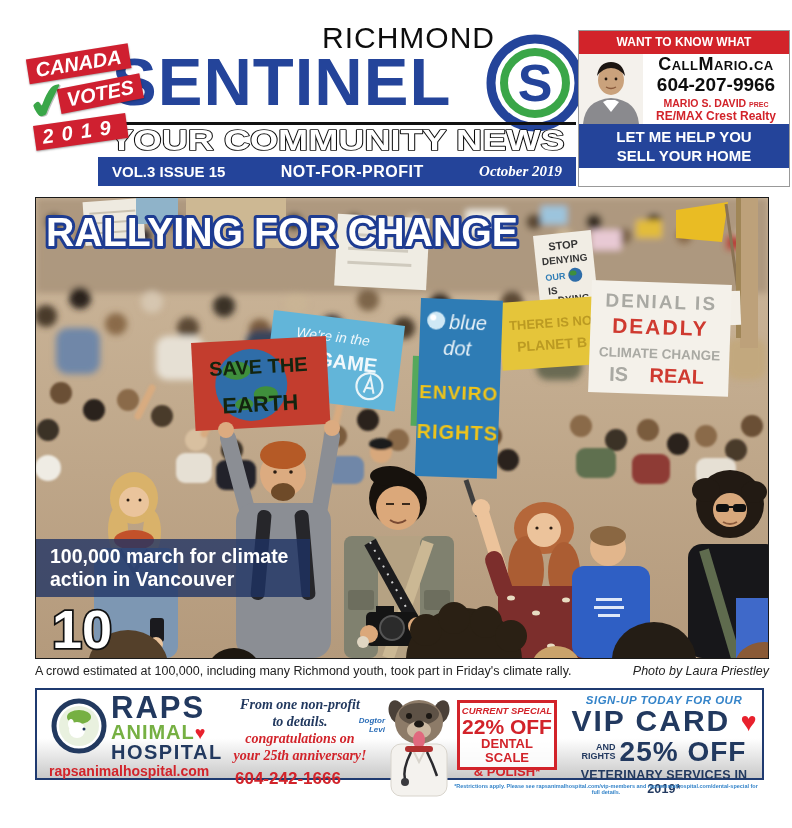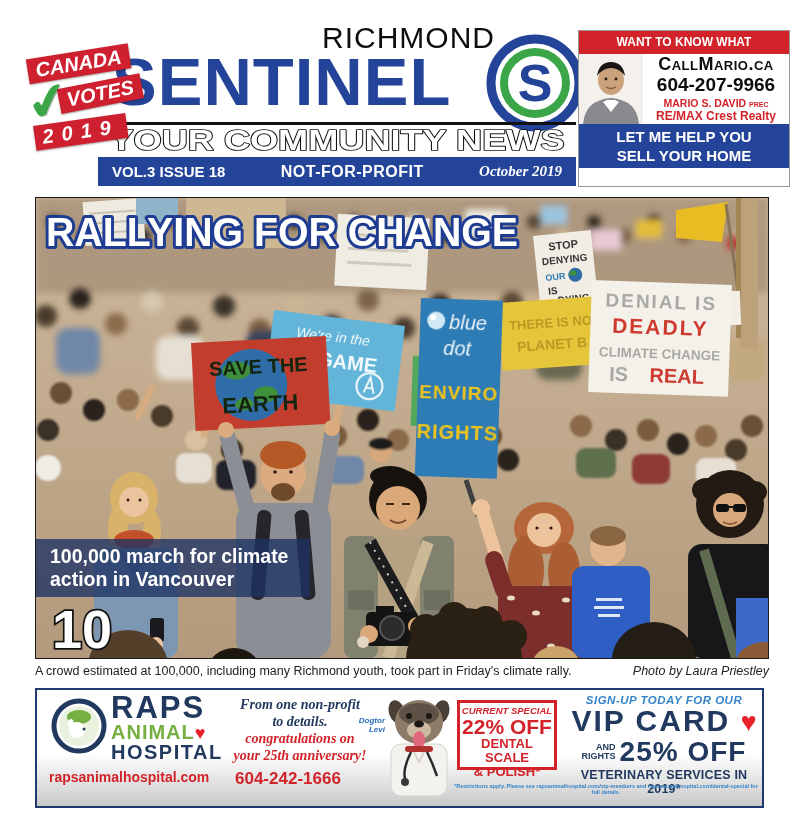--- a/index.html
+++ b/index.html
@@ -43,30 +43,30 @@
   .mario .band-blue{background:#24449a;color:#fff;text-align:center;font-weight:bold;
                     font-size:15px;line-height:19px;padding:3px 8px;}
   
   .photo{position:absolute;left:35px;top:197px;width:734px;height:462px;border:1px solid #1a1a1a;
          box-sizing:border-box;overflow:hidden;}
   .photo-svg text{font-family:"Liberation Sans",sans-serif;}
   .caption-row{position:absolute;left:35px;top:664px;width:734px;display:flex;
                justify-content:space-between;font-size:12.5px;color:#222;}
   .caption-row .credit{font-style:italic;}
   
-  .raps{position:absolute;left:35px;top:688px;width:729px;height:120px;border:2px solid #1f3a70;
+  .raps{position:absolute;left:35px;top:688px;width:729px;height:92px;border:2px solid #1f3a70;
         box-sizing:border-box;background:linear-gradient(#ffffff 55%,#c9c9c9);}
   .raps .inner{position:relative;width:100%;height:100%;}
   .raps-logo{position:absolute;left:14px;top:8px;}
   .raps-name{position:absolute;left:74px;top:2px;line-height:1;}
   .raps-name .l1{font-size:31px;font-weight:bold;color:#22395f;letter-spacing:2px;}
   .raps-name .l2{font-size:20px;font-weight:bold;color:#76b043;letter-spacing:1px;line-height:19px;}
   .raps-name .l2 .ht{color:#e8212d;font-size:18px;}
   .raps-name .l3{font-size:20px;font-weight:bold;color:#22395f;letter-spacing:1.5px;line-height:19px;}
-  .raps-web{position:absolute;left:12px;top:79px;font-size:14px;font-weight:bold;color:#d2232a;}
+  .raps-web{position:absolute;left:12px;top:73px;font-size:14px;font-weight:bold;color:#d2232a;}
   .raps-msg{position:absolute;left:186px;top:6px;width:154px;text-align:center;
             font-family:"Liberation Serif",serif;font-style:italic;font-weight:bold;
             font-size:14px;line-height:17px;color:#22395f;}
   .raps-msg .rd{color:#d2232a;}
   .raps-phone{position:absolute;left:198px;top:79px;font-size:17px;font-weight:bold;color:#d2232a;}
   .dog-label{position:absolute;left:314px;top:26px;width:34px;text-align:right;font-size:8px;
              font-weight:bold;font-style:italic;color:#2d6fb8;line-height:9px;}
   .dog-art{position:absolute;left:348px;top:2px;}
   .special{position:absolute;left:420px;top:10px;width:100px;height:70px;border:3px solid #d2232a;
            background:rgba(255,255,255,.85);text-align:center;color:#d2232a;box-sizing:border-box;
@@ -99,21 +99,21 @@
     <text x="49" y="67" text-anchor="middle" font-size="52" font-weight="bold" fill="#24449a">S</text>
   </svg>
 
   <div class="tagline-wrap">
     <svg width="478" height="32">
       <text x="239" y="25" text-anchor="middle" font-size="29" font-weight="bold" fill="#fff" stroke="#0d0d0d" stroke-width="1.7" paint-order="stroke" stroke-linejoin="round" textLength="455" lengthAdjust="spacingAndGlyphs">YOUR COMMUNITY NEWS</text>
     </svg>
   </div>
 
   <div class="infobar">
-    <span class="iss">VOL.3 ISSUE 18</span>
+    <span class="iss">VOL.3 ISSUE 15</span>
     <span class="typ">NOT-FOR-PROFIT</span>
     <span class="dat">October 2019</span>
   </div>
 
   <div class="badge">
     <span class="bx b1">CANADA</span>
     <span class="bx b2">VOTES</span>
     <span class="chk">✔</span>
     <span class="bx b3">2019</span>
   </div>

